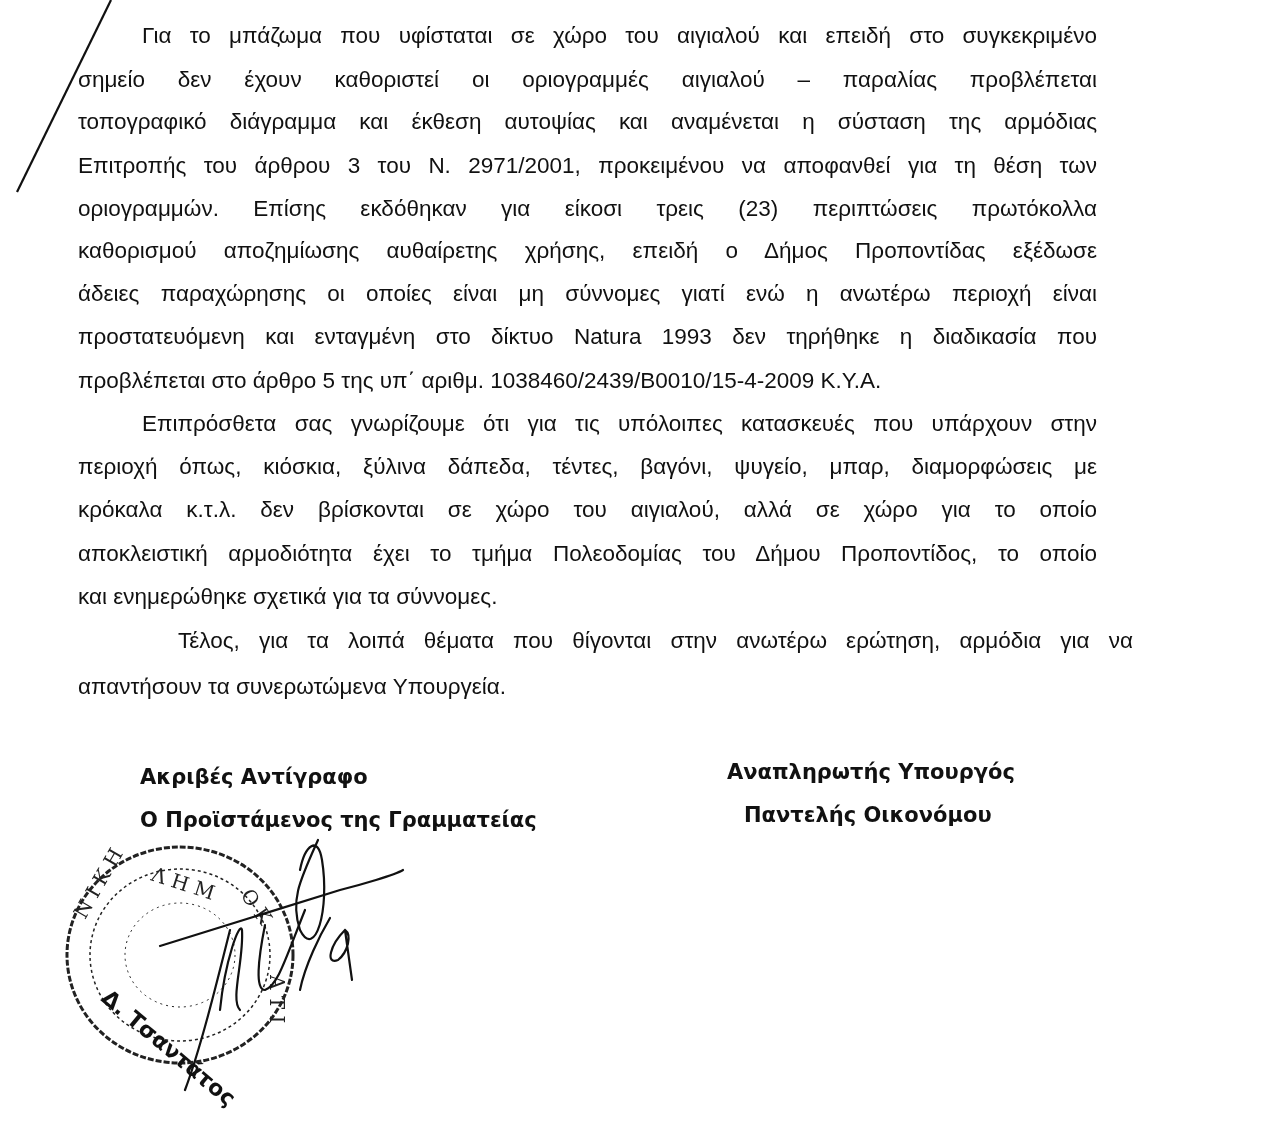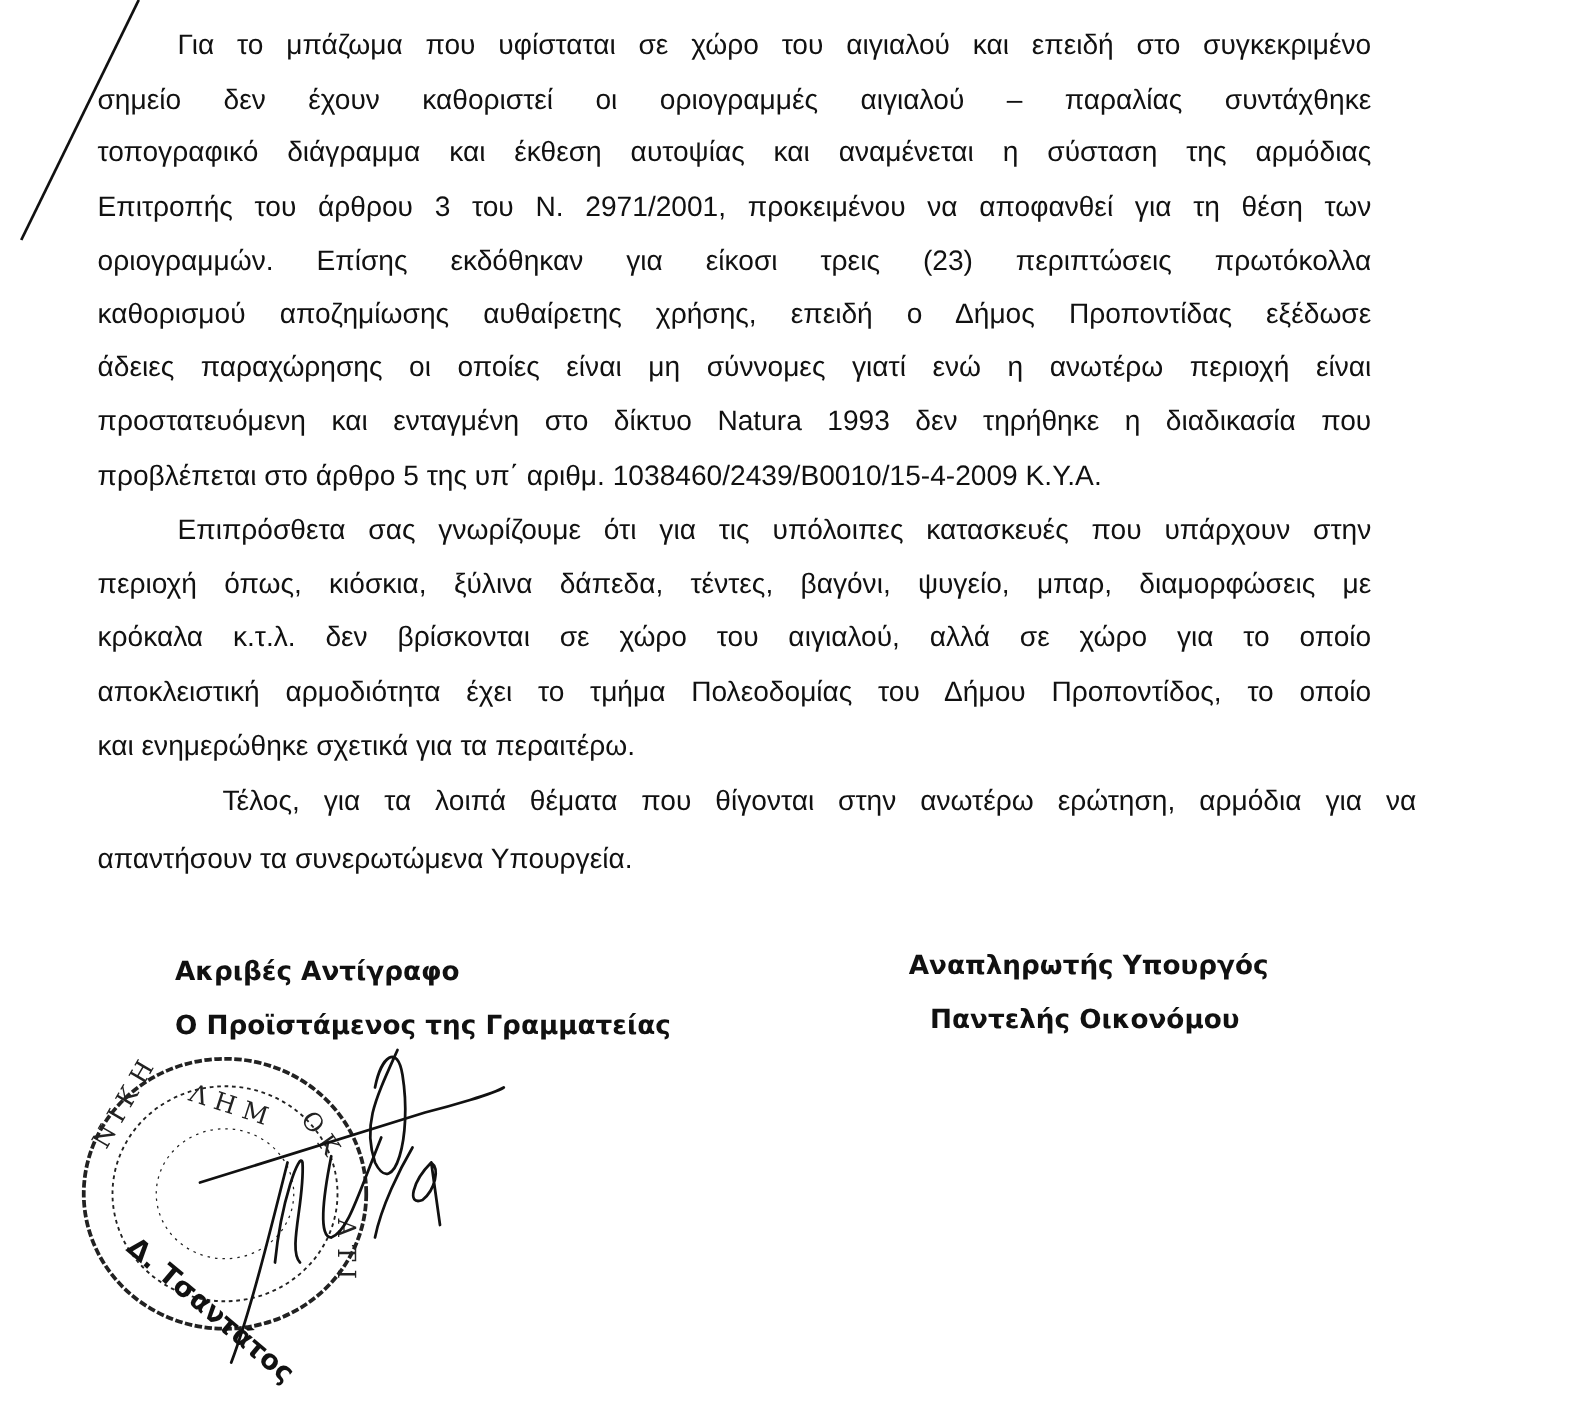--- a/index.html
+++ b/index.html
@@ -16,36 +16,36 @@
 <body>
 
 <div class="page">
 
   <svg class="overlay" width="1262" height="1139">
     <line x1="111" y1="0" x2="17" y2="192" stroke="#111" stroke-width="2.2"></line>
   </svg>
 
   <div>
     <div class="line indent" style="top:22px;">Για το μπάζωμα που υφίσταται σε χώρο του αιγιαλού και επειδή στο συγκεκριμένο</div>
-    <div class="line" style="top:66px;">σημείο δεν έχουν καθοριστεί οι οριογραμμές αιγιαλού – παραλίας συντάχθηκε</div>
+    <div class="line" style="top:66px;">σημείο δεν έχουν καθοριστεί οι οριογραμμές αιγιαλού – παραλίας προβλέπεται</div>
     <div class="line" style="top:108px;">τοπογραφικό διάγραμμα και έκθεση αυτοψίας και αναμένεται η σύσταση της αρμόδιας</div>
     <div class="line" style="top:152px;">Επιτροπής του άρθρου 3 του Ν. 2971/2001, προκειμένου να αποφανθεί για τη θέση  των</div>
     <div class="line" style="top:195px;">οριογραμμών. Επίσης εκδόθηκαν για είκοσι τρεις (23) περιπτώσεις πρωτόκολλα</div>
     <div class="line" style="top:237px;">καθορισμού αποζημίωσης αυθαίρετης χρήσης, επειδή ο Δήμος Προποντίδας εξέδωσε</div>
     <div class="line" style="top:280px;">άδειες παραχώρησης οι οποίες είναι μη σύννομες γιατί ενώ η ανωτέρω περιοχή είναι</div>
     <div class="line" style="top:323px;">προστατευόμενη και ενταγμένη στο δίκτυο Natura 1993 δεν τηρήθηκε η διαδικασία που</div>
     <div class="line last" style="top:367px;">προβλέπεται στο άρθρο 5 της υπ΄ αριθμ. 1038460/2439/Β0010/15-4-2009 Κ.Υ.Α.</div>
   </div>
 
   <div>
     <div class="line indent" style="top:410px;">Επιπρόσθετα σας γνωρίζουμε ότι για τις υπόλοιπες κατασκευές που υπάρχουν στην</div>
     <div class="line" style="top:453px;">περιοχή όπως, κιόσκια, ξύλινα δάπεδα, τέντες, βαγόνι, ψυγείο, μπαρ, διαμορφώσεις με</div>
     <div class="line" style="top:496px;">κρόκαλα κ.τ.λ. δεν βρίσκονται σε χώρο του αιγιαλού, αλλά σε  χώρο για το οποίο</div>
     <div class="line" style="top:540px;">αποκλειστική αρμοδιότητα έχει το τμήμα Πολεοδομίας του Δήμου Προποντίδος, το οποίο</div>
-    <div class="line last" style="top:583px;">και ενημερώθηκε σχετικά για τα περαιτέρω.</div>
+    <div class="line last" style="top:583px;">και ενημερώθηκε σχετικά για τα σύννομες.</div>
   </div>
 
   <div>
     <div class="line indent" style="top:627px;margin-left:36px;">Τέλος, για τα λοιπά θέματα που θίγονται στην ανωτέρω ερώτηση, αρμόδια για να</div>
     <div class="line last" style="top:673px;">απαντήσουν τα συνερωτώμενα Υπουργεία.</div>
   </div>
 
   <div>
     <div class="sig u" style="left:140px; top:765px;">Ακριβές Αντίγραφο</div>
     <div class="sig u" style="left:140px; top:808px;text-align:center;">Ο Προϊστάμενος της Γραμματείας</div>

